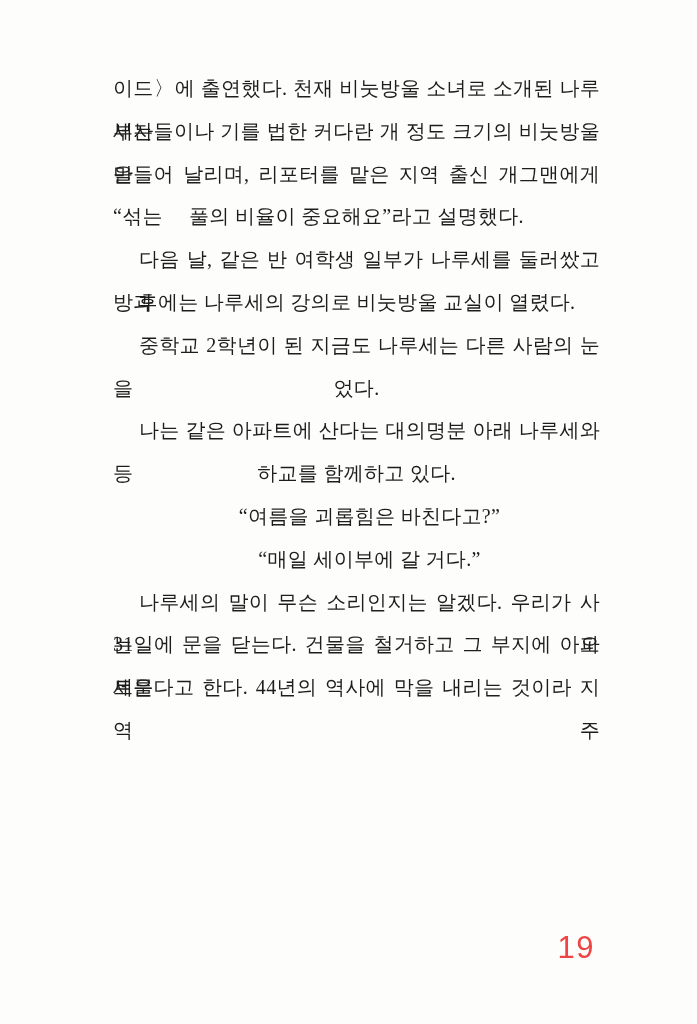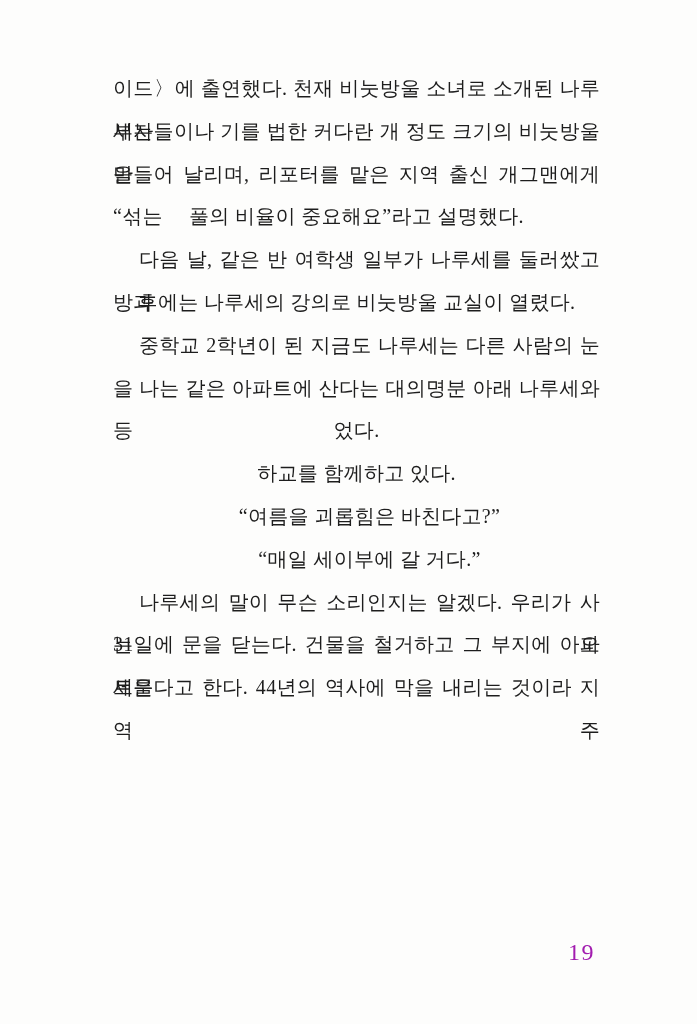--- a/index.html
+++ b/index.html
@@ -41,41 +41,41 @@
     text-align: justify;
     text-align-last: justify;
   }
   .line.indent {
     text-indent: 26px;
   }
   .page-number {
     position: absolute;
     right: 102px;
     bottom: 58px;
-    font-family: Liberation Serif, serif;
-    font-size: 24px;
+    font-family: Liberation Sans, sans-serif;
+    font-size: 31px;
     font-weight: 300;
     letter-spacing: 1.5px;
-    color: #a21caf;
+    color: #ef4444;
   }
 </style>
 </head>
 <body>
 
 <div class="page">
   <main class="text-block">
       <div class="line justify">이드〉에 출연했다. 천재 비눗방울 소녀로 소개된 나루세는</div>
       <div class="line justify">부자들이나 기를 법한 커다란 개 정도 크기의 비눗방울을</div>
       <div class="line justify">만들어 날리며, 리포터를 맡은 지역 출신 개그맨에게 “섞는</div>
       <div class="line">풀의 비율이 중요해요”라고 설명했다.</div>
       <div class="line indent justify">다음 날, 같은 반 여학생 일부가 나루세를 둘러쌌고 방과</div>
       <div class="line">후에는 나루세의 강의로 비눗방울 교실이 열렸다.</div>
       <div class="line indent justify">중학교 2학년이 된 지금도 나루세는 다른 사람의 눈을</div>
+      <div class="line">었다.</div>
       <div class="line indent justify">나는 같은 아파트에 산다는 대의명분 아래 나루세와 등</div>
-      <div class="line">었다.</div>
       <div class="line">하교를 함께하고 있다.</div>
       <div class="line indent">“여름을 괴롭힘은 바친다고?”</div>
       <div class="line indent">“매일 세이부에 갈 거다.”</div>
       <div class="line indent justify">나루세의 말이 무슨 소리인지는 알겠다. 우리가 사는 오</div>
       <div class="line justify">31일에 문을 닫는다. 건물을 철거하고 그 부지에 아파트를</div>
       <div class="line justify">세운다고 한다. 44년의 역사에 막을 내리는 것이라 지역 주</div>
     </main>
 
   <div class="page-number">19</div>
 </div>

